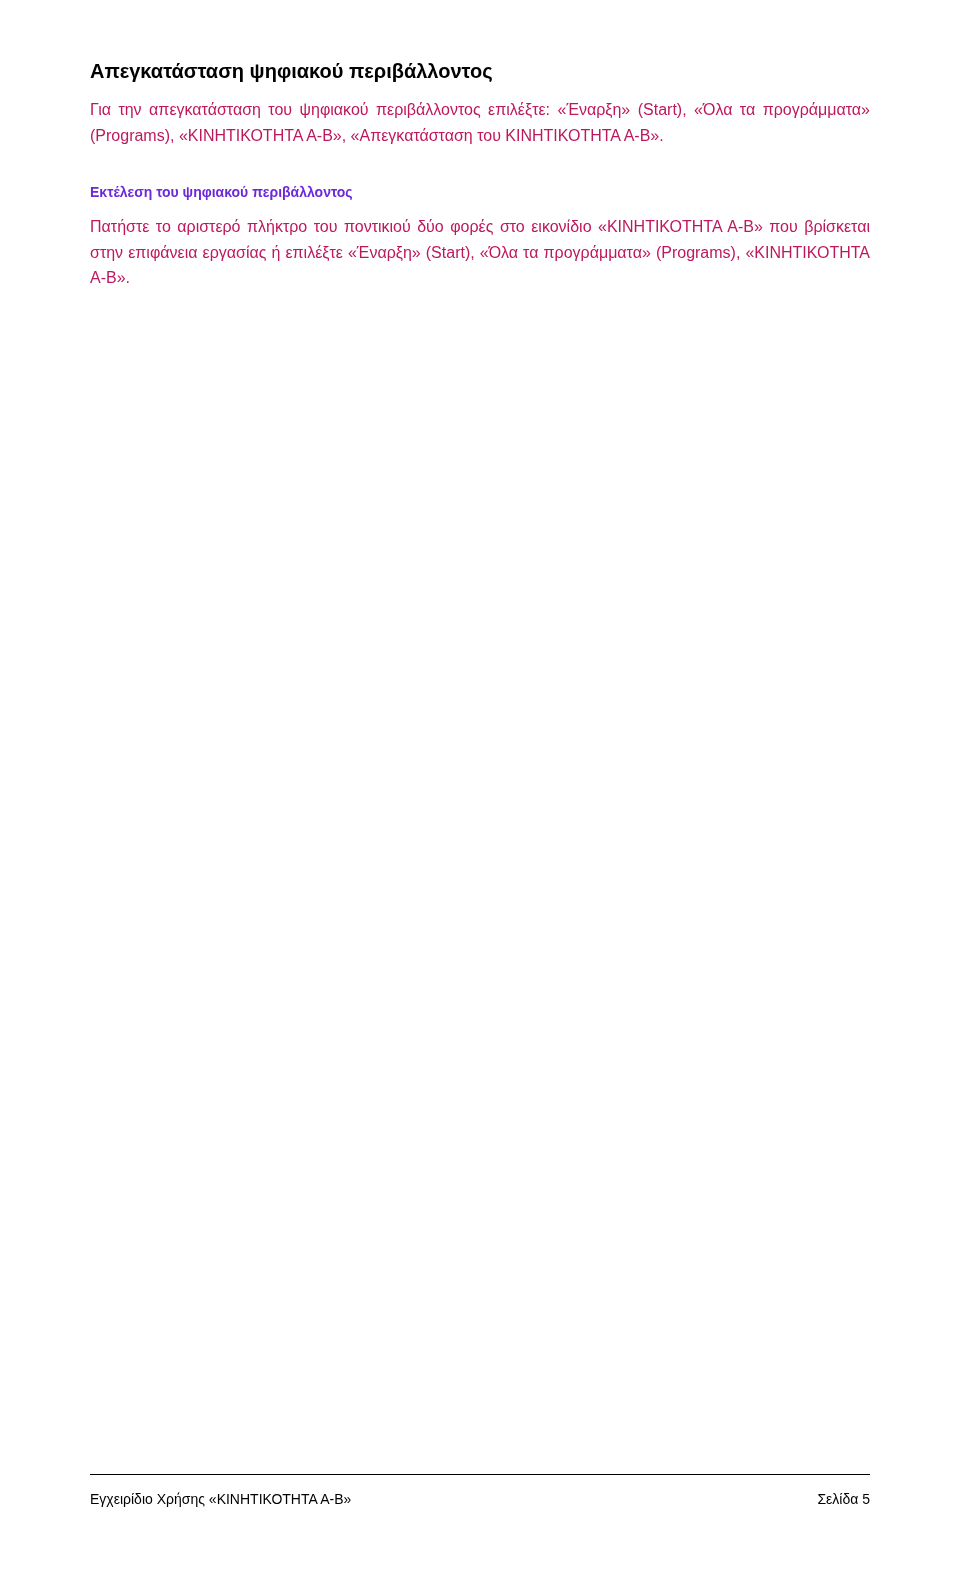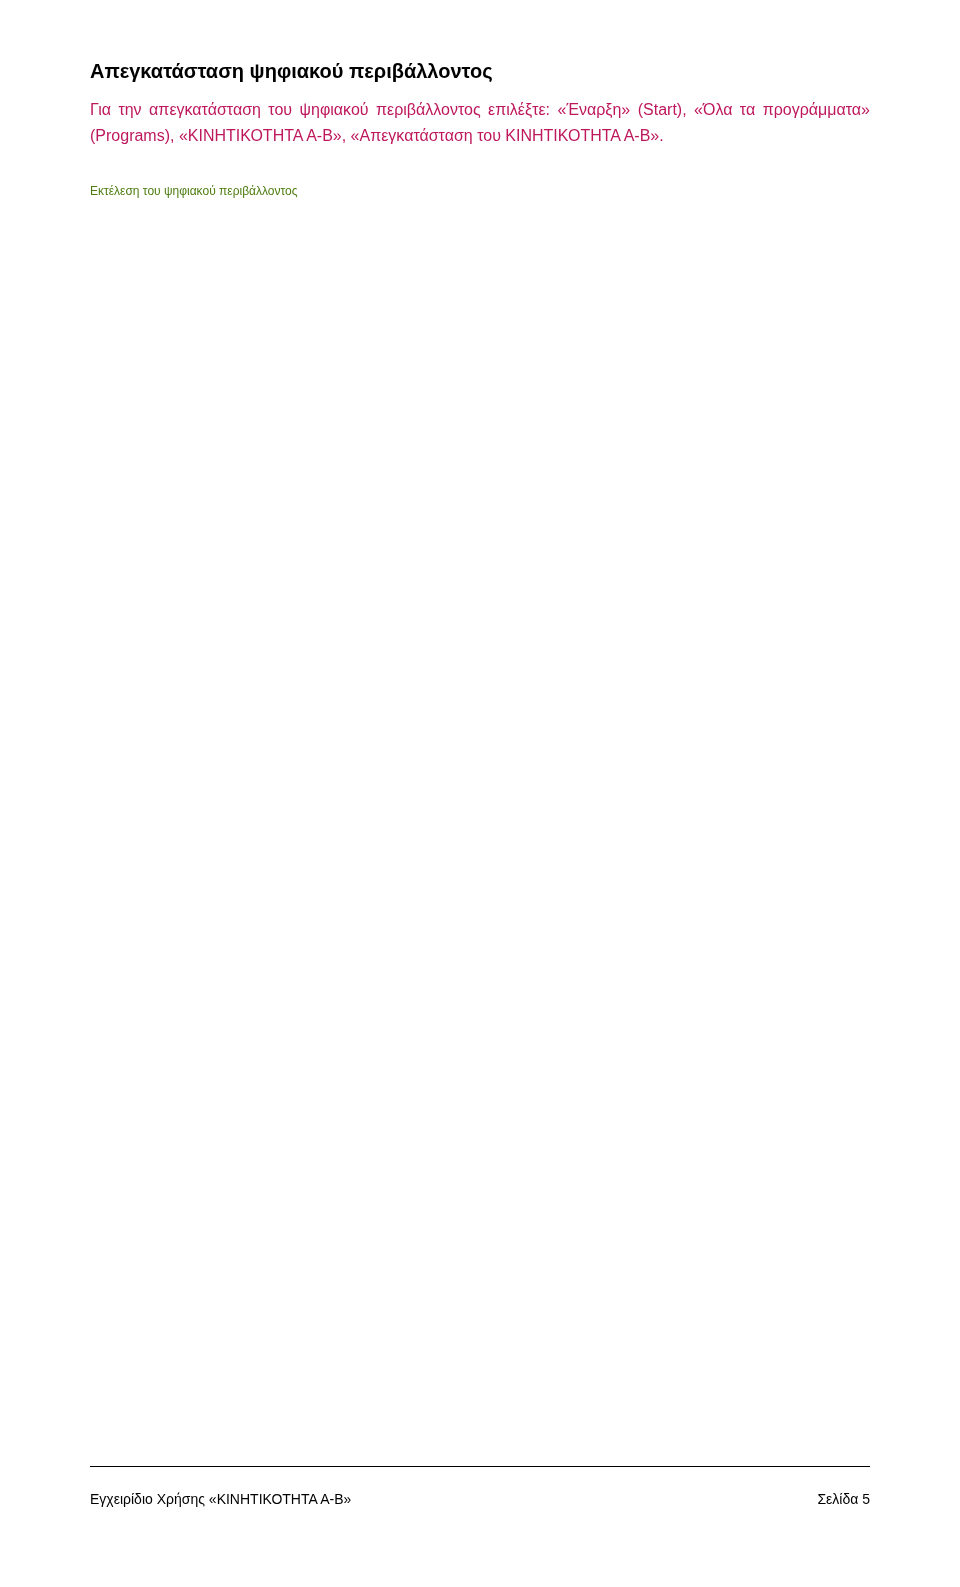--- a/index.html
+++ b/index.html
@@ -46,32 +46,32 @@
       margin-bottom: 30px;
       text-align: justify;
     }
 
     .section-block {
       margin-bottom: 36px;
     }
 
     .section-title-2 {
       font-family: Arial, sans-serif;
-      font-size: 12px;
-      font-weight: normal;
-      color: #4d7c0f;
+      font-size: 14px;
+      font-weight: bold;
+      color: #6d28d9;
       margin-bottom: 14px;
     }
 
     .footer {
       display: flex;
       justify-content: space-between;
       align-items: center;
       border-top: 1px solid #000000;
-      padding-top: 24px;
+      padding-top: 16px;
       margin-top: auto;
       gap: 13px;
     }
 
     .footer-left {
       font-family: Arial, sans-serif;
       font-size: 14px;
       color: #000000;
     }
 
@@ -88,20 +88,21 @@
 
   <div class="main-content">
 
     <div class="section-block">
       <div class="section-title">Απεγκατάσταση ψηφιακού περιβάλλοντος</div>
       <div class="section-body">Για την απεγκατάσταση του ψηφιακού περιβάλλοντος επιλέξτε: «Έναρξη» (Start), «Όλα τα προγράμματα» (Programs), «ΚΙΝΗΤΙΚΟΤΗΤΑ Α-Β», «Απεγκατάσταση του ΚΙΝΗΤΙΚΟΤΗΤΑ Α-Β».</div>
     </div>
 
     <div class="section-block">
       <div class="section-title-2">Εκτέλεση του ψηφιακού περιβάλλοντος</div>
+      <div class="section-body">Πατήστε το αριστερό πλήκτρο του ποντικιού δύο φορές στο εικονίδιο «ΚΙΝΗΤΙΚΟΤΗΤΑ Α-Β» που βρίσκεται στην επιφάνεια εργασίας ή επιλέξτε «Έναρξη» (Start), «Όλα τα προγράμματα» (Programs), «ΚΙΝΗΤΙΚΟΤΗΤΑ Α-Β».</div>
     </div>
 
   </div>
 
   <div class="footer">
     <div class="footer-left">Εγχειρίδιο Χρήσης «ΚΙΝΗΤΙΚΟΤΗΤΑ Α-Β»</div>
     <div class="footer-right">Σελίδα 5</div>
   </div>
 
 </div>

